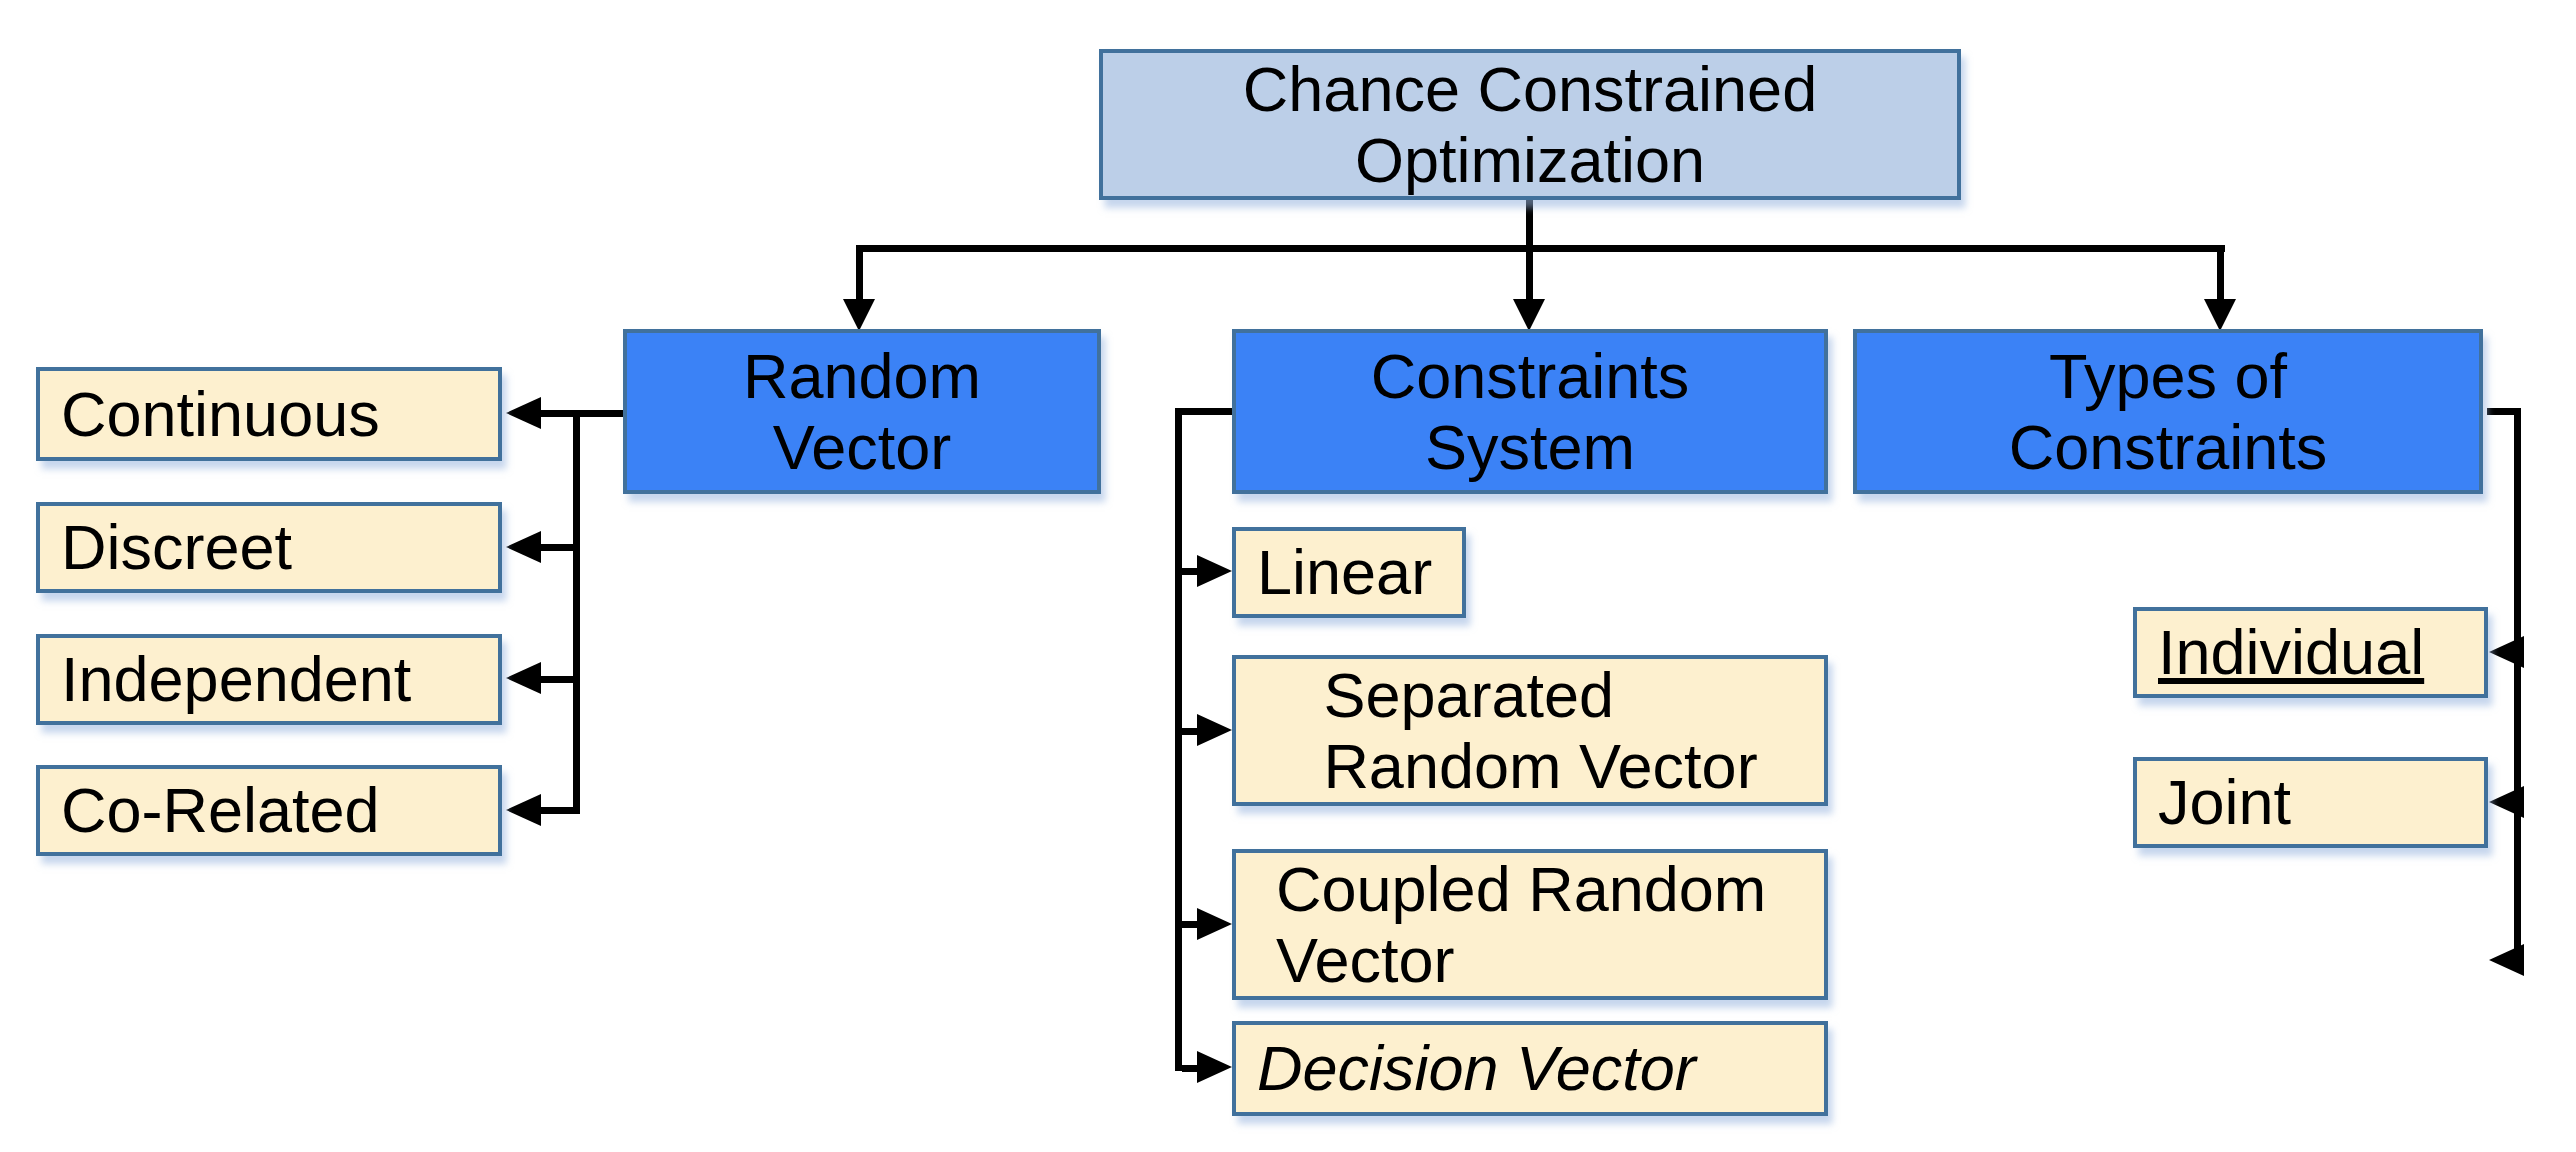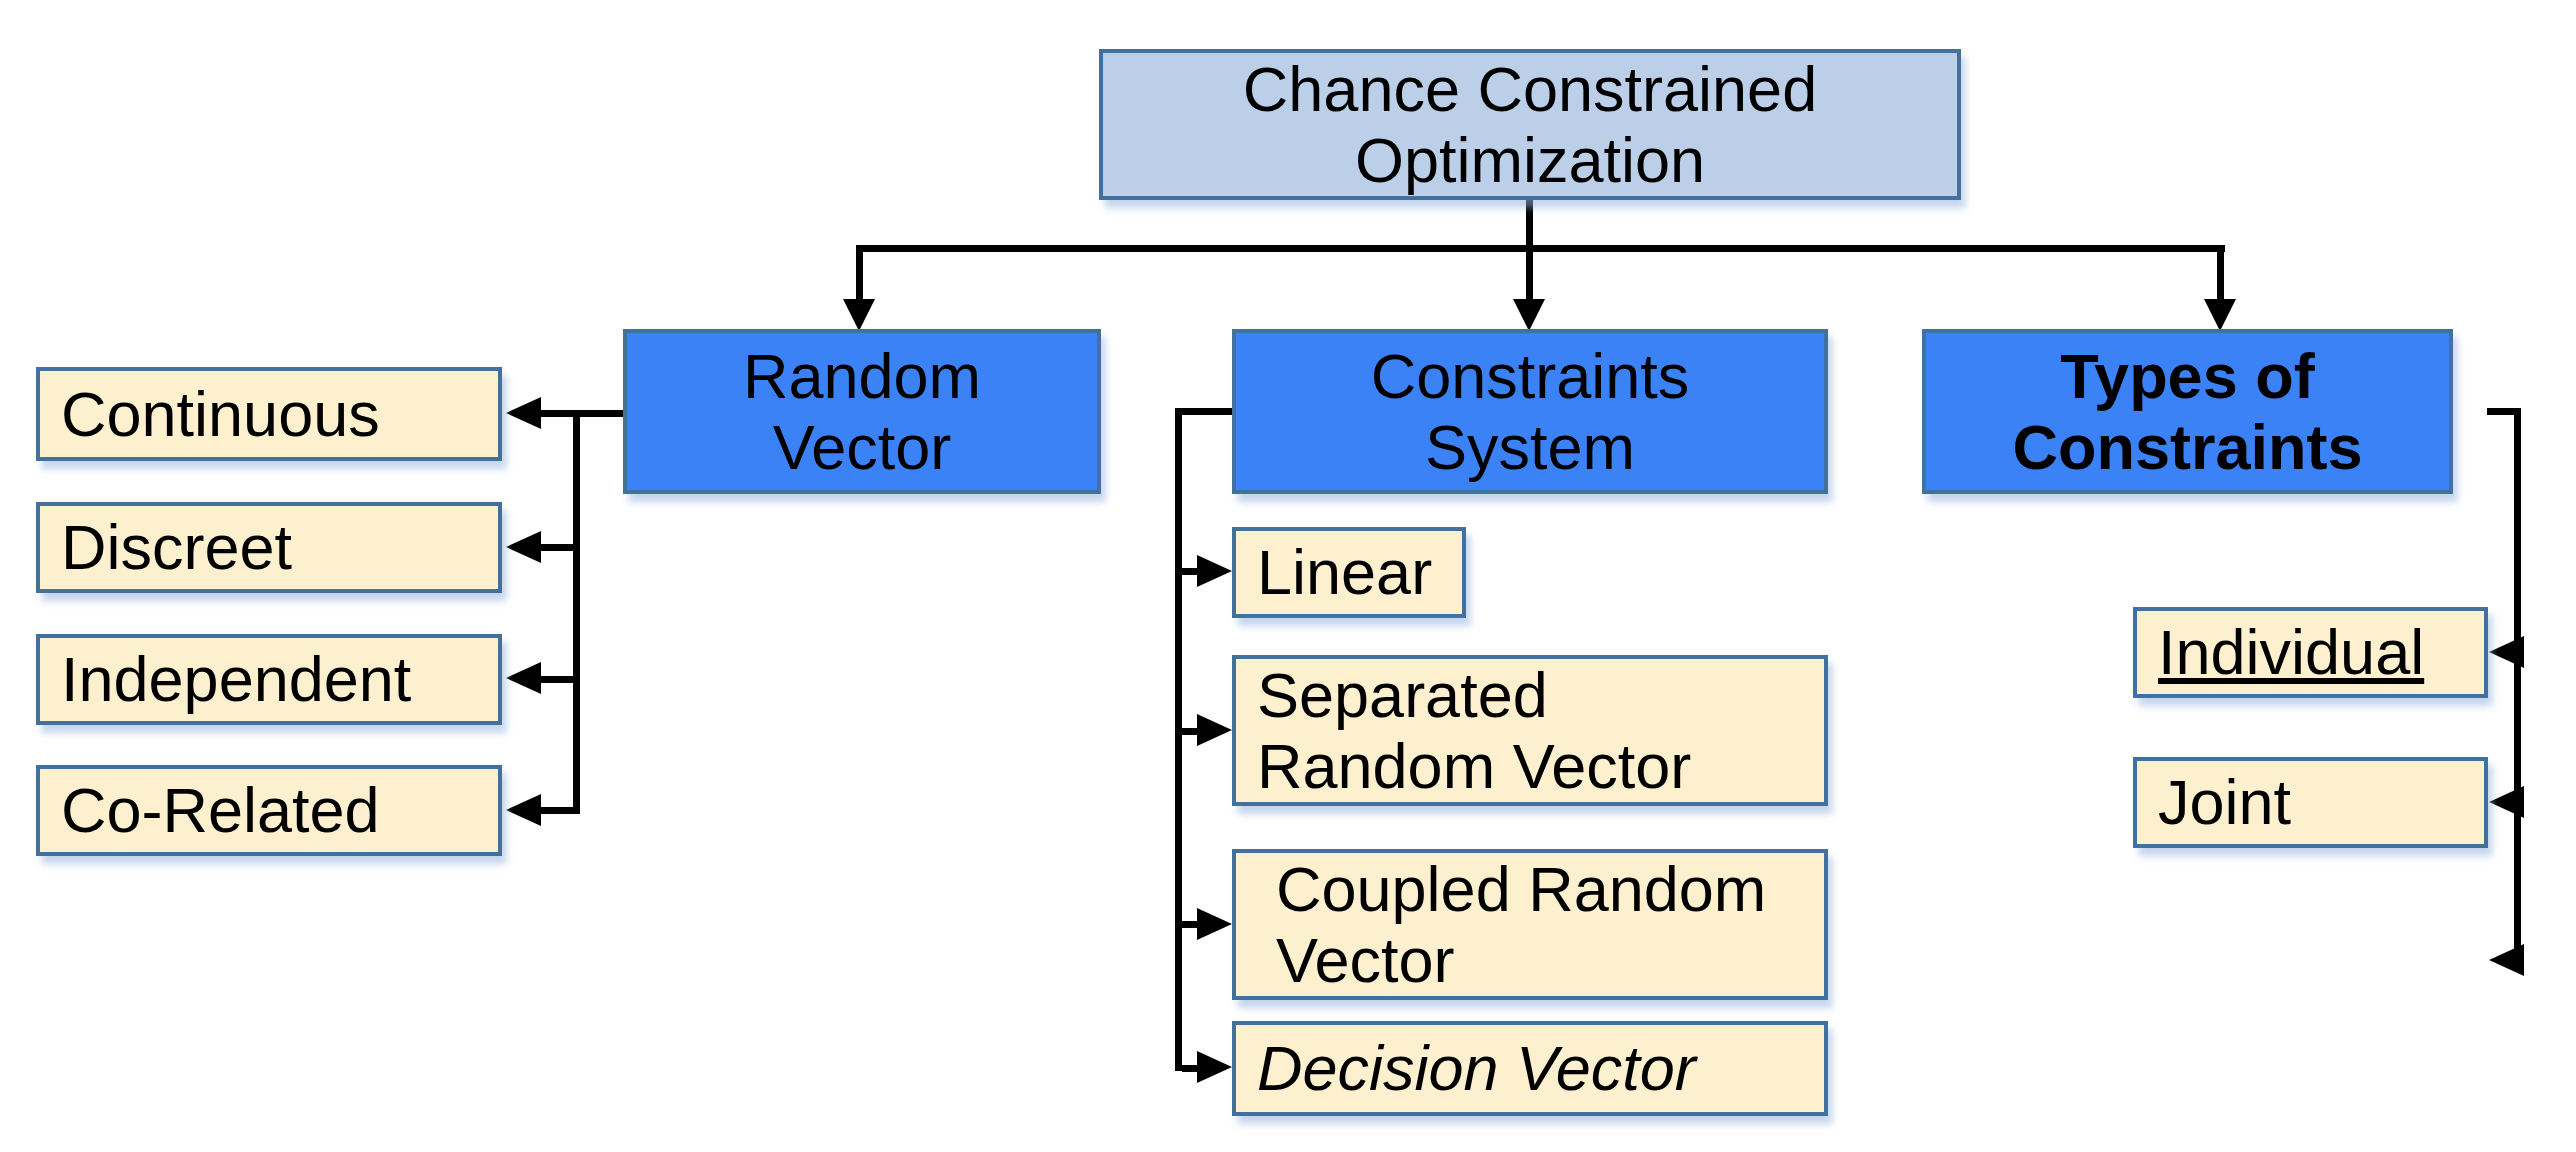--- a/index.html
+++ b/index.html
@@ -118,42 +118,42 @@
   </div>
 
   <div class="node fill-green center" style="left:623px; top:329px; width:478px; height:165px;">
     <span class="lbl">Random
 Vector</span>
   </div>
   <div class="node fill-green center" style="left:1232px; top:329px; width:596px; height:165px;">
     <span class="lbl">Constraints
 System</span>
   </div>
-  <div class="node fill-green center" style="left:1922px; top:329px; width:531px; height:165px;font-weight:bold;">
+  <div class="node fill-green center" style="left:1853px; top:329px; width:630px; height:165px;">
     <span class="lbl">Types of
 Constraints</span>
   </div>
 
   <div class="node fill-yellow leftpad" style="left:36px; top:367px; width:466px; height:94px;">
     <span class="lbl">Continuous</span>
   </div>
   <div class="node fill-yellow leftpad" style="left:36px; top:502px; width:466px; height:91px;">
     <span class="lbl">Discreet</span>
   </div>
   <div class="node fill-yellow leftpad" style="left:36px; top:634px; width:466px; height:91px;">
     <span class="lbl">Independent</span>
   </div>
   <div class="node fill-yellow leftpad" style="left:36px; top:765px; width:466px; height:91px;">
     <span class="lbl">Co-Related</span>
   </div>
 
   <div class="node fill-yellow leftpad" style="left:1232px; top:527px; width:234px; height:91px;">
     <span class="lbl">Linear</span>
   </div>
-  <div class="node fill-yellow leftpad" style="left:1232px; top:655px; width:596px; height:151px;">
+  <div class="node fill-yellow leftpad" style="left:1232px; top:655px; width:596px; height:151px;justify-content:center;">
     <span class="lbl">Separated
 Random Vector</span>
   </div>
   <div class="node fill-yellow leftpad" style="left:1232px; top:849px; width:596px; height:151px;padding-left:40px;">
     <span class="lbl">Coupled Random
 Vector</span>
   </div>
   <div class="node fill-yellow leftpad" style="left:1232px; top:1021px; width:596px; height:95px;font-style:italic;">
     <span class="lbl">Decision Vector</span>
   </div>

